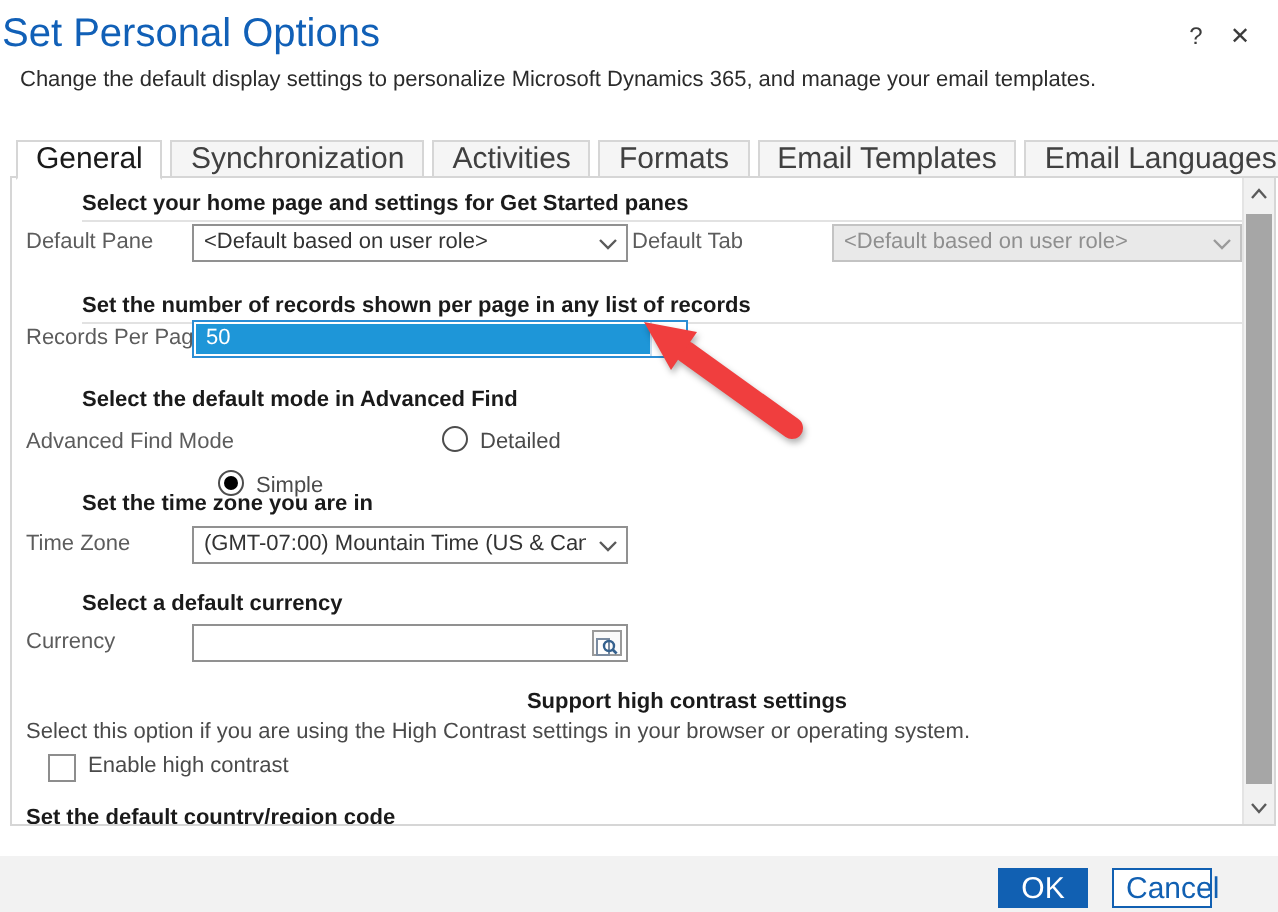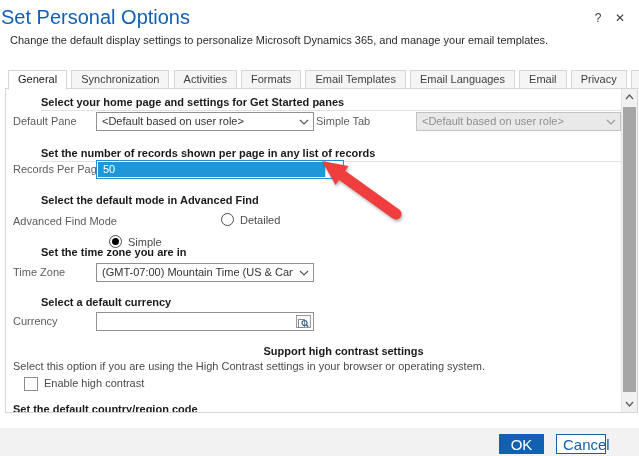--- a/index.html
+++ b/index.html
@@ -11,21 +11,21 @@
   .title{position:absolute;left:1px;top:6px;font-size:20px;color:#1160b7;}
   .subtitle{position:absolute;left:10px;top:34px;font-size:11px;color:#2b2b2b;}
   .help-btn{position:absolute;left:590px;top:10px;width:16px;height:16px;
     font-size:12px;color:#3c3c3c;text-align:center;line-height:16px;cursor:pointer;}
   .close-btn{position:absolute;left:612px;top:10px;width:16px;height:16px;
     font-size:12px;color:#3c3c3c;text-align:center;line-height:16px;cursor:pointer;}
   
   .tabstrip{position:absolute;left:8px;top:70px;height:19px;white-space:nowrap;z-index:3;}
   .tab{display:inline-block;vertical-align:top;height:17px;line-height:17px;padding:0 9px;
     margin-right:1px;background:#f5f5f5;border:1px solid #d6d6d6;color:#404040;
-    font-size:11px;cursor:pointer;}
+    font-size:15px;cursor:pointer;}
   .tab.active{background:#fff;border-bottom-color:#fff;height:18px;color:#1a1a1a;position:relative;z-index:4;}
   
   .panel{position:absolute;left:5px;top:88px;width:631px;height:323px;
     background:#fff;border:1px solid #d6d6d6;overflow:hidden;z-index:2;}
   .sec-head{position:absolute;left:7px;width:605px;height:15px;line-height:15px;
     font-weight:bold;color:#1a1a1a;border-bottom:1px solid #e2e2e2;margin-left:28px;}
   .sec-head.noline{border-bottom:none;}
   .field-label{position:absolute;left:7px;height:19px;line-height:19px;color:#5c5c5c;}
   .desc-text{position:absolute;left:7px;color:#4a4a4a;}
   
@@ -93,21 +93,21 @@
   <div class="panel">
 
     <div class="sec-head" style="top:6px;">Select your home page and settings for Get Started panes</div>
     <div class="field-label" style="top:23px;">Default Pane</div>
     <div class="ddl" style="left:90px;top:23px;width:218px;">
       <span class="ddl-text">&lt;Default based on user role&gt;</span>
       <svg class="chev" width="10" height="6">
           <polyline points="1,1 5,5 9,1" fill="none" stroke="#5a5a5a" stroke-width="1.2"></polyline>
         </svg>
     </div>
-    <div class="field-label" style="left:310px;top:23px;">Simple Tab</div>
+    <div class="field-label" style="left:310px;top:23px;">Default Tab</div>
     <div class="ddl disabled" style="left:410px;top:23px;width:205px;">
       <span class="ddl-text">&lt;Default based on user role&gt;</span>
       <svg class="chev" width="10" height="6">
           <polyline points="1,1 5,5 9,1" fill="none" stroke="#9a9a9a" stroke-width="1.2"></polyline>
         </svg>
     </div>
 
     <div class="sec-head" style="top:57px;">Set the number of records shown per page in any list of records</div>
     <div class="field-label" style="top:71px;">Records Per Page</div>
     <div class="ddl selected" style="left:90px;top:71px;width:248px;">

